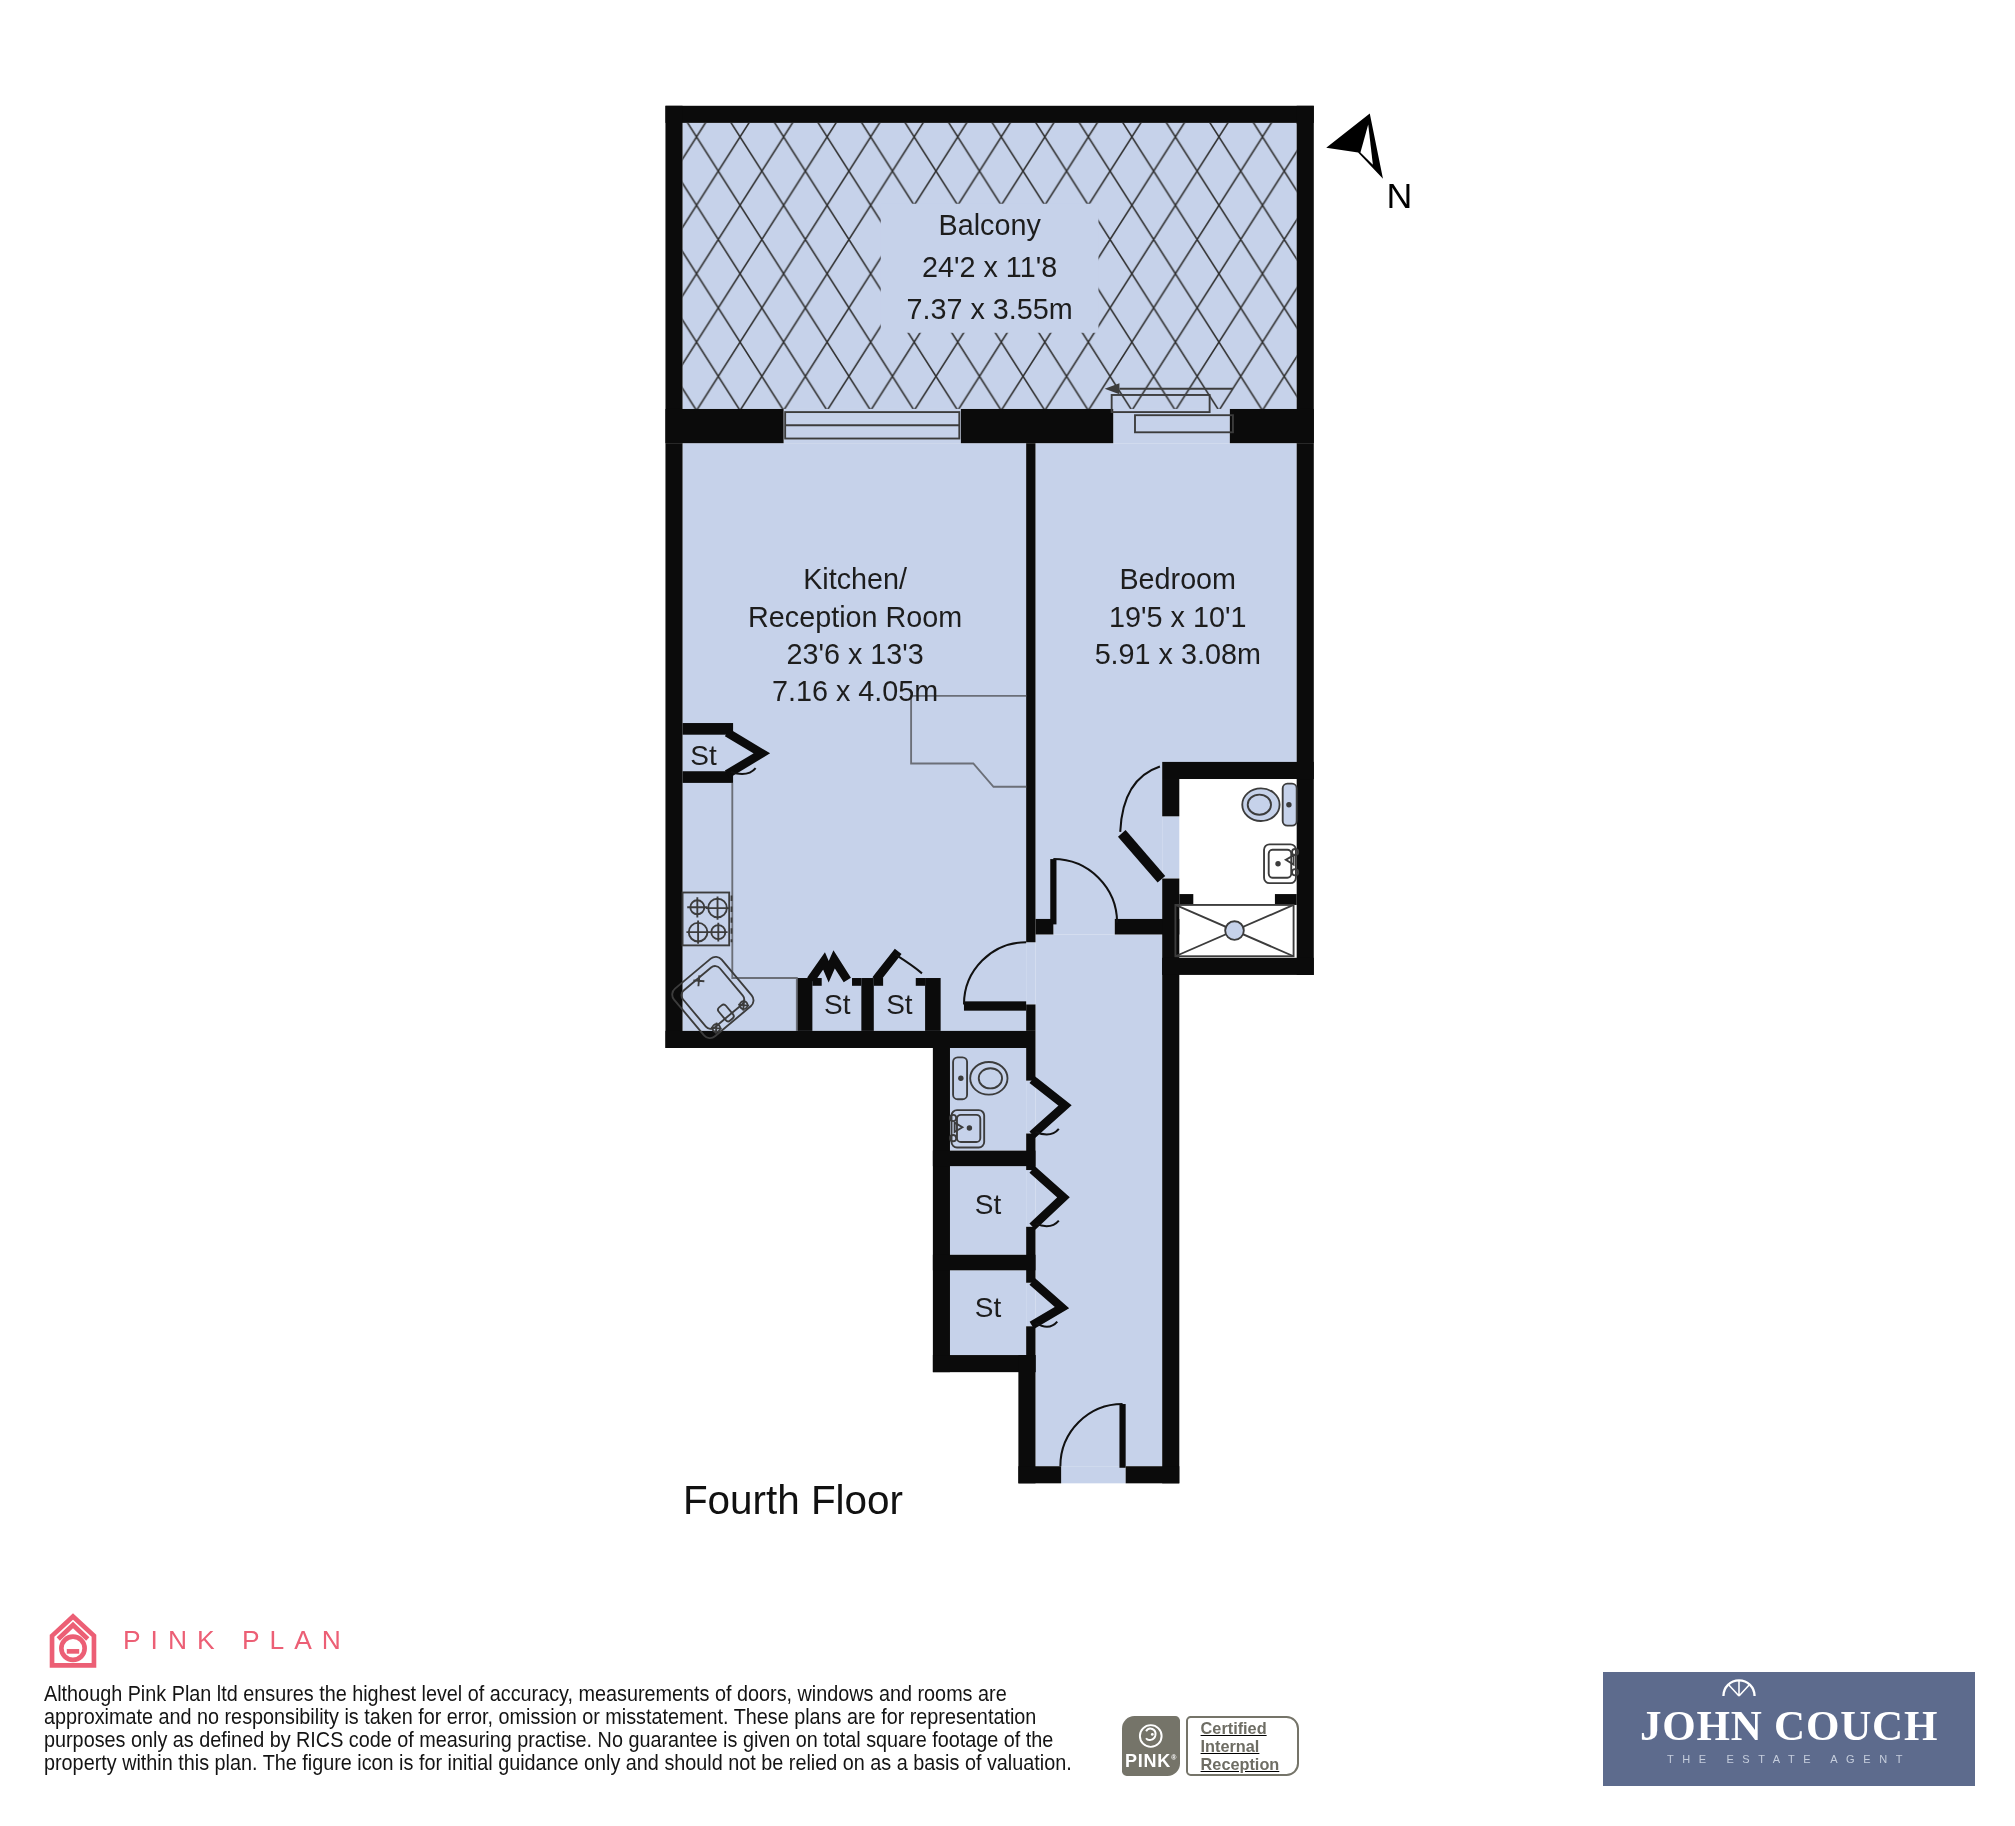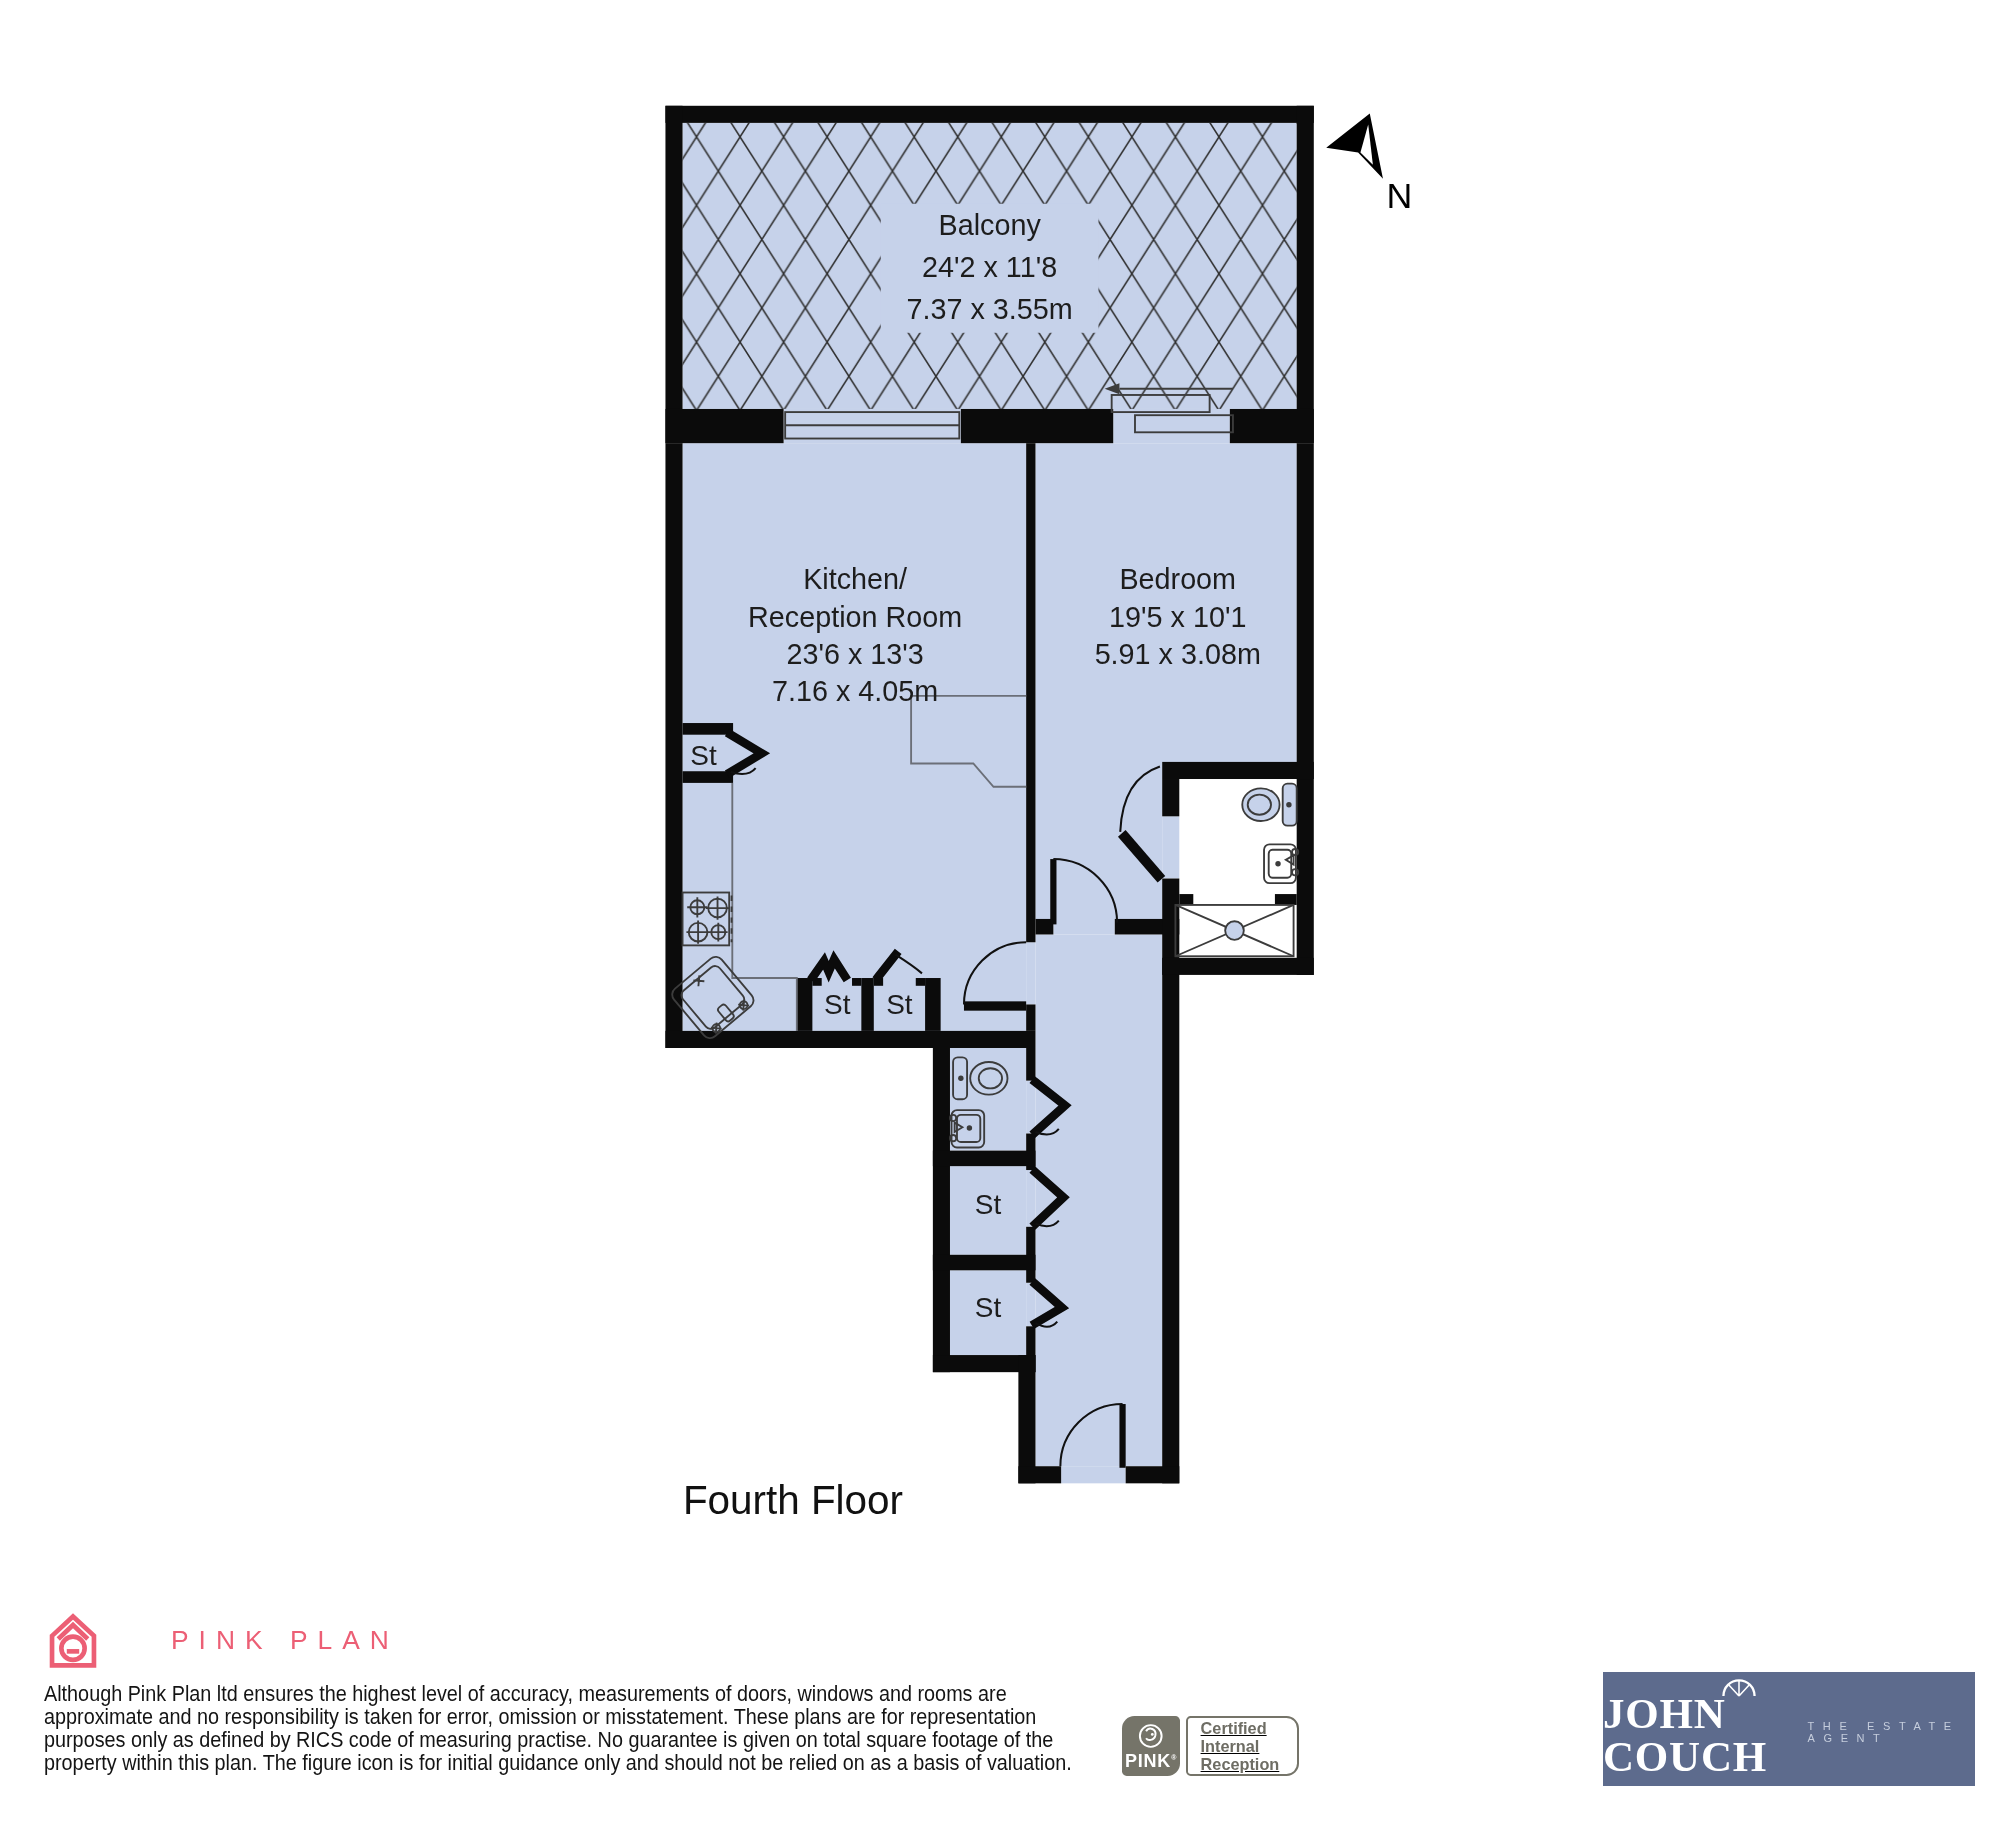--- a/index.html
+++ b/index.html
@@ -17,36 +17,36 @@
   .ghost{stroke:#6b6f78;stroke-width:2.4;fill:none;}
   .arc{stroke:#111;stroke-width:2.6;fill:none;}
   .leafline{stroke:#0b0b0b;stroke-width:13;fill:none;}
   .chev{stroke:#0b0b0b;stroke-width:11;fill:none;stroke-linecap:square;}
   .lbl{font-family:"Liberation Sans",sans-serif;font-size:37px;fill:#1d1d1d;text-anchor:middle;}
   .lbl-st{font-size:36px;}
   .lbl-floor{font-size:52px;fill:#111;}
   .lbl-n{font-size:46px;fill:#000;text-anchor:middle;}
 
   
-  .pinkplan{position:absolute;left:45px;top:1611px;display:flex;align-items:center;gap:48px;}
+  .pinkplan{position:absolute;left:45px;top:1611px;display:flex;align-items:center;}
   .pinkplan .brand{margin-left:22px;font-size:26.4px;letter-spacing:10px;color:#ec5f75;}
   .disclaimer{position:absolute;left:44px;top:1682px;font-size:22px;line-height:23px;
               color:#141414;transform:scaleX(.9);transform-origin:left top;white-space:nowrap;}
   .disclaimer span{display:block;}
   .rics{position:absolute;left:1122px;top:1716px;display:flex;}
   .rics-square{width:58px;height:60px;background:#757469;border-radius:12.4px 4.7px 12.4px 4.7px;
                display:flex;flex-direction:column;align-items:center;justify-content:center;}
   .rics-square .word{color:#fff;font-weight:bold;font-size:18px;letter-spacing:0.8px;line-height:1;margin-top:2.3px;}
   .rics-square .word sup{font-size:7px;}
   .rics-box{width:113px;height:60px;margin-left:6.2px;border:2.3px solid #757469;box-sizing:border-box;
             border-radius:4.7px 12.4px 12.4px 4.7px;background:#fff;display:flex;flex-direction:column;
             justify-content:center;padding-left:12.4px;text-decoration:underline;}
   .rics-box span{font-weight:bold;font-size:16.3px;line-height:18px;color:#6e6d64;}
   .agent{position:absolute;left:1603px;top:1672px;width:372px;height:114px;background:#5d6b8d;
-         display:flex;flex-direction:row;align-items:center;justify-content:center;}
+         display:flex;flex-direction:column;align-items:center;justify-content:center;}
   .agent .name{font-family:"Liberation Serif",serif;font-weight:bold;font-size:43px;
                color:#ffffff;letter-spacing:0.8px;line-height:1;margin-top:11px;}
   .agent .tag{font-size:11px;letter-spacing:8.6px;color:#c6cedd;margin-top:6.2px;}
   .agent .fanlight{position:absolute;left:118px;top:6.2px;}
 </style>
 </head>
 <body>
 
 <div class="canvas">
 

